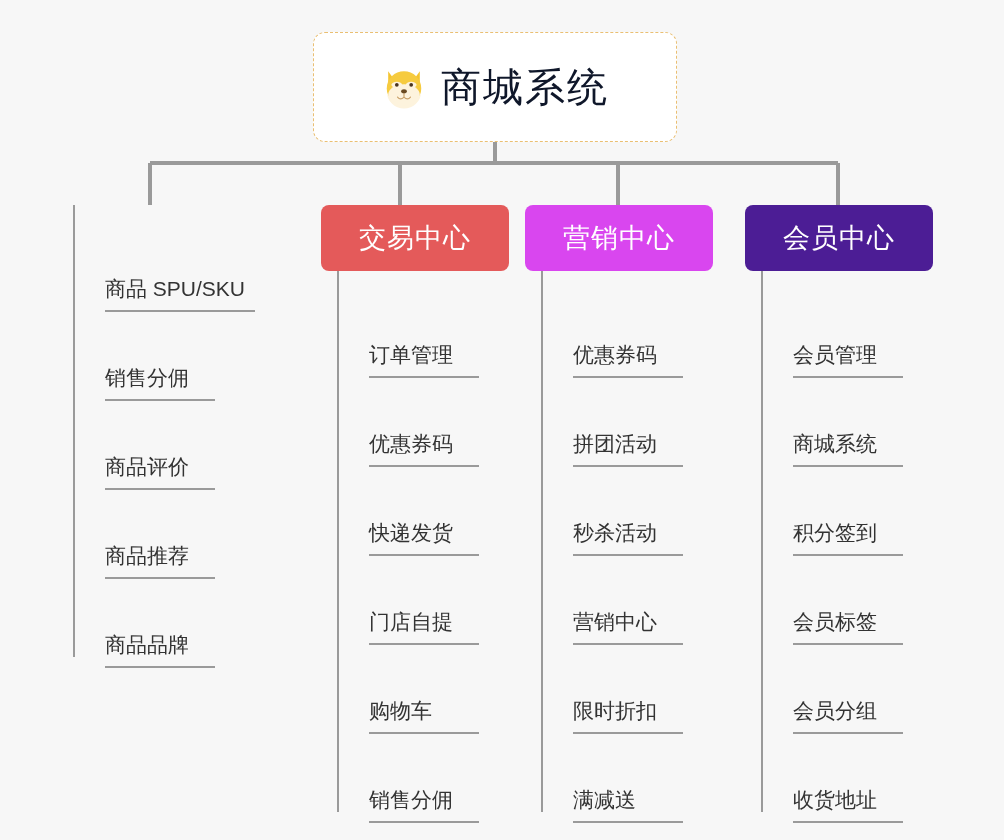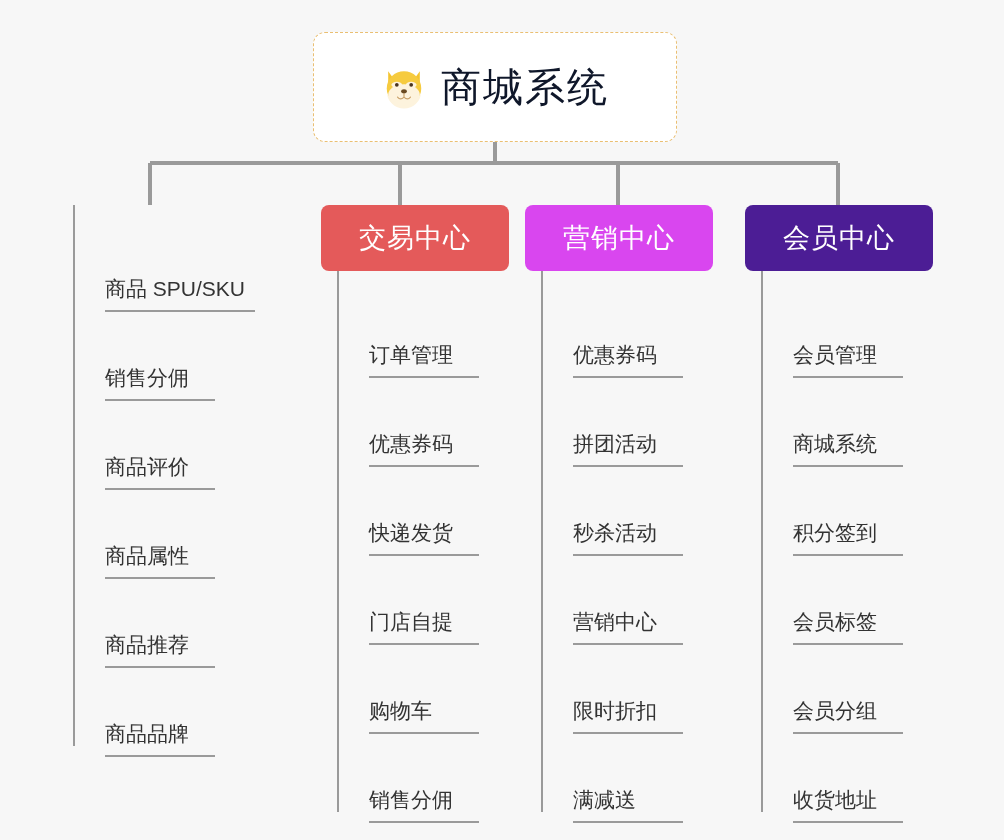--- a/index.html
+++ b/index.html
@@ -155,23 +155,20 @@
       <div class="leaf leaf-wide">
         <span class="leaf-label">商品 SPU/SKU</span>
       </div>
       <div class="leaf">
         <span class="leaf-label">销售分佣</span>
       </div>
       <div class="leaf">
         <span class="leaf-label">商品评价</span>
       </div>
       <div class="leaf">
-        <span class="leaf-label">商品属性</span>
-      </div>
-      <div class="leaf">
         <span class="leaf-label">商品推荐</span>
       </div>
       <div class="leaf">
         <span class="leaf-label">商品品牌</span>
       </div>
     </div>
   </div>
 
   <div class="branch branch-1">
     <div class="branch-head" style="background:#e45a5a">交易中心</div>

